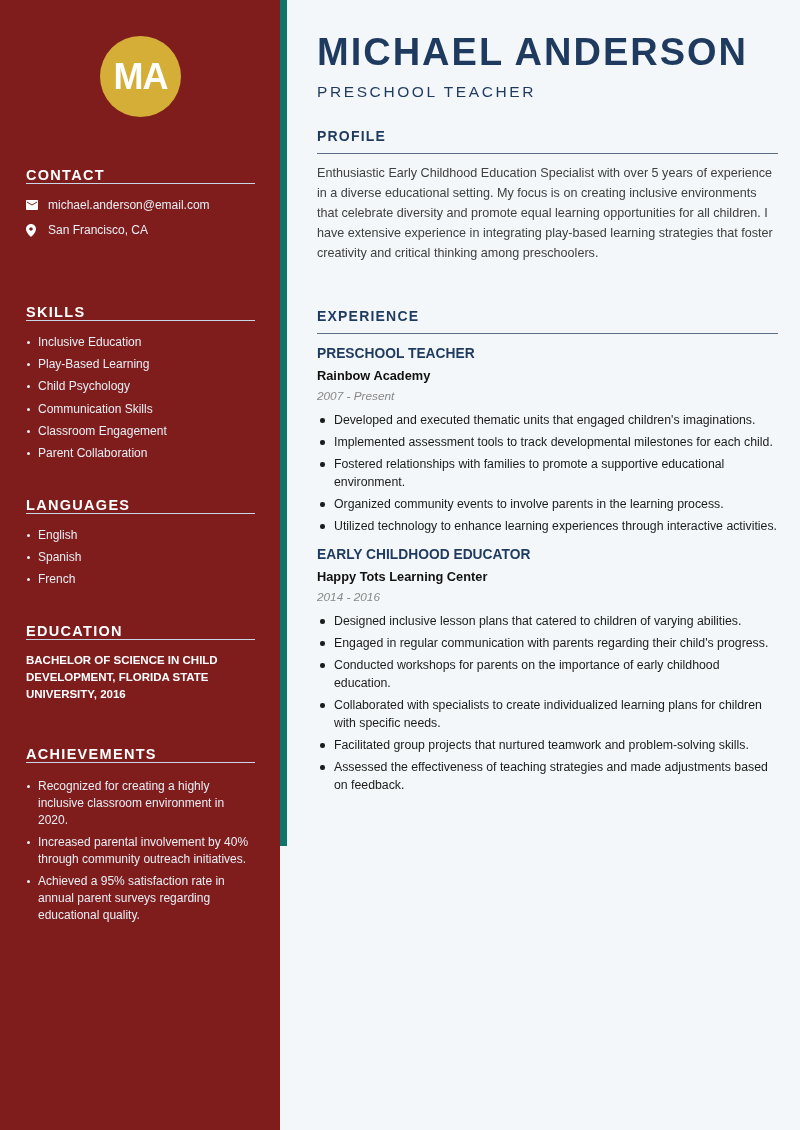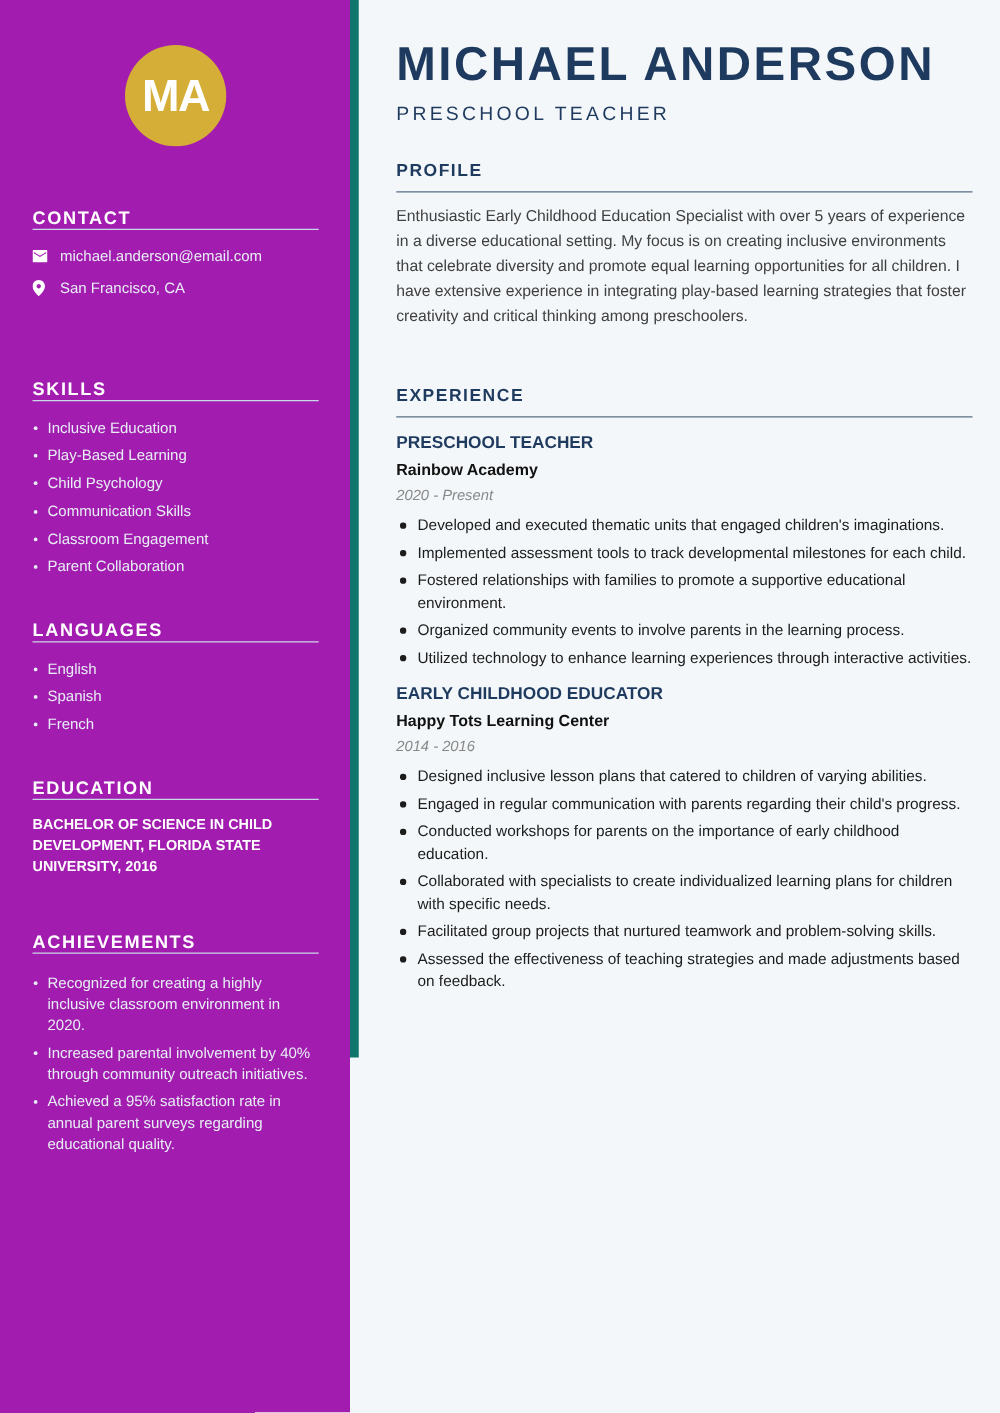--- a/index.html
+++ b/index.html
@@ -1,18 +1,18 @@
 <!DOCTYPE html>
 <html><head>
 <meta charset="utf-8">
 <style>
   * { box-sizing: border-box; margin: 0; padding: 0; }
   html, body { width: 800px; height: 1130px; overflow: hidden; }
   body { font-family: "Liberation Sans", "DejaVu Sans", sans-serif; background: #f3f7f9; position: relative; }
-  .sidebar { position: absolute; left: 0; top: 0; width: 280px; height: 1130px; background: #a21caf; color: #ffffff; }
+  .sidebar { position: absolute; left: 0; top: 0; width: 280px; height: 1130px; background: #7f1d1d; color: #ffffff; }
   .main { position: absolute; left: 280px; top: 0; width: 520px; height: 846px; background: #f3f7f9; border-left: 7px solid #0f766e; }
   .avatar { position: absolute; left: 100px; top: 36px; width: 81px; height: 81px; border-radius: 50%; background: #d4ae36; display: flex; align-items: center; justify-content: center; font-weight: 700; font-size: 36px; color: #ffffff; letter-spacing: -1px; }
   .side-sec { position: absolute; left: 26px; width: 229px; }
   .side-h { font-weight: 700; font-size: 14.5px; letter-spacing: 1.3px; color: #ffffff; padding-bottom: 0; border-bottom: 1.5px solid #c9d6e6; }
   .contact-row { display: flex; align-items: center; height: 25.5px; font-size: 12px; color: #e8eef5; }
   .contact-row .ico { width: 22px; display: flex; align-items: center; }
   .side-list { list-style: none; margin-top: 10px; }
   .side-list li { position: relative; padding-left: 12px; font-size: 12px; color: #e8eef5; line-height: 22.2px; }
   .side-list li::before { content: ""; position: absolute; left: 1px; top: 10px; width: 3px; height: 3px; border-radius: 50%; background: #e8eef5; }
   .ach-list li { line-height: 17px; margin-bottom: 5px; }
@@ -104,21 +104,21 @@
     <div class="main-h">PROFILE</div>
     <div class="profile-text">Enthusiastic Early Childhood Education Specialist with over 5 years of experience in a diverse educational setting. My focus is on creating inclusive environments that celebrate diversity and promote equal learning opportunities for all children. I have extensive experience in integrating play-based learning strategies that foster creativity and critical thinking among preschoolers.</div>
   </div>
 
   <div class="main-sec" style="top:308px;">
     <div class="main-h">EXPERIENCE</div>
 
     <div>
       <div class="job-title">PRESCHOOL TEACHER</div>
       <div class="company">Rainbow Academy</div>
-      <div class="dates">2020 - Present</div>
+      <div class="dates">2007 - Present</div>
       <ul class="bullets">
         <li>Developed and executed thematic units that engaged children's imaginations.</li>
         <li>Implemented assessment tools to track developmental milestones for each child.</li>
         <li>Fostered relationships with families to promote a supportive educational environment.</li>
         <li>Organized community events to involve parents in the learning process.</li>
         <li>Utilized technology to enhance learning experiences through interactive activities.</li>
       </ul>
     </div>
 
     <div style="margin-top:4px;">

